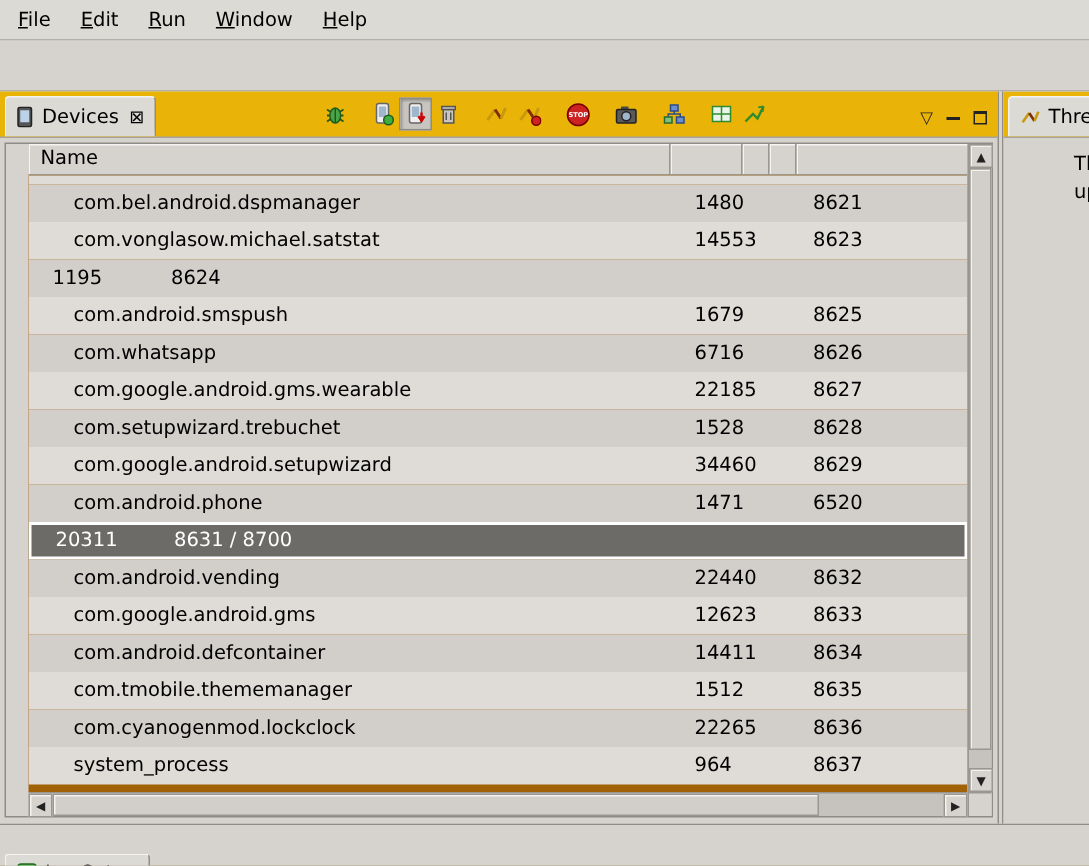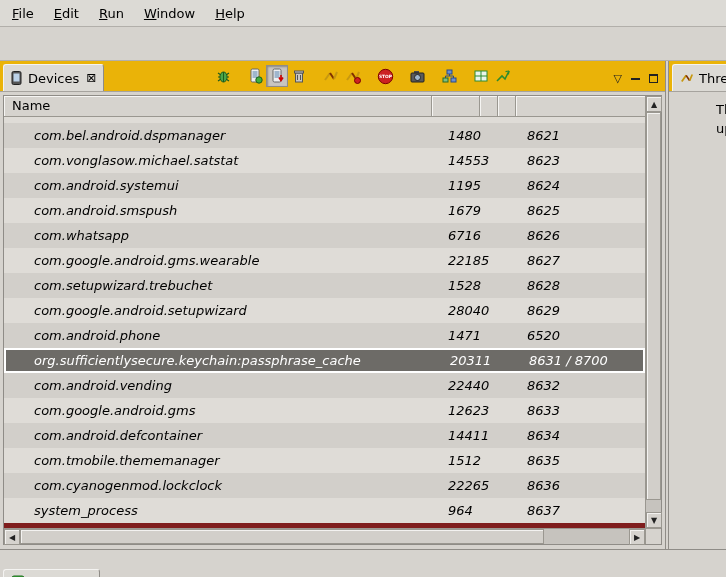--- a/index.html
+++ b/index.html
@@ -49,29 +49,29 @@
   }
   .tool svg { display: block; }
   .tool.pressed { border: 1px solid #8f8c87; background: #c8c5c0; box-shadow: inset 1px 1px 2px rgba(0,0,0,.3); }
   .tgap { width: 10px; height: 22px; }
   .panel-ctrls { margin-left: auto; display: flex; align-items: center; gap: 9px; padding-right: 5px; margin-bottom: 6px; font-size: 11px; color: #222; }
   .panel-ctrls span { cursor: pointer; }
   .maxi { display: inline-block; width: 9px; height: 9px; border: 1px solid #222; border-top-width: 2px; }
   .mini { display: inline-block; width: 9px; height: 3px; border-bottom: 2px solid #222; }
 
   
-  .table-wrap { flex: 1; display: flex; margin: 3px 3px 4px 3px; border: 1px solid #8f8c87; background: #d6d3ce; min-height: 0; }
+  .table-wrap { flex: 1; display: flex; margin: 3px 3px 4px 3px; border: 1px solid #8f8c87; background: #d6d3ce; min-height: 0; padding-left: 15px; }
   .table-main { flex: 1; display: flex; flex-direction: column; min-width: 0; }
   .thead { display: flex; height: 21px; background: #d6d3ce; border-bottom: 1px solid #9a9790; flex: none; }
   .th { border-right: 1px solid #9a9790; box-shadow: inset 1px 1px 0 #f6f5f3; padding-left: 8px; line-height: 20px; overflow: hidden; cursor: default; }
   .th-name { width: 428px; }
   .th-pid  { width: 48px; }
   .th-g    { width: 18px; padding-left: 0; }
   .th-port { flex: 1; border-right: none; }
-  .tbody { flex: 1; overflow: hidden; background: #7f1d1d; min-height: 0; font-style: italic; }
+  .tbody { flex: 1; overflow: hidden; background: #a16207; min-height: 0; }
   .row-sliver { height: 6px; background: #dfdcd7; }
   .row { display: flex; height: 25px; line-height: 25px; cursor: default; }
   .row.dark  { background: #d2cfca; }
   .row.light { background: #dfdcd7; }
   .row.selected { background: #6d6b67; color: #fff; border: 2px solid #ffffff; line-height: 21px; }
   .c-name { width: 428px; padding-left: 30px; overflow: hidden; white-space: nowrap; }
   .c-pid  { width: 88px; padding-left: 16px; overflow: hidden; }
   .c-port { flex: 1; padding-left: 7px; overflow: hidden; white-space: nowrap; }
   .row.selected .c-name { padding-left: 28px; }
 
@@ -240,21 +240,20 @@
     <div class="c-port">8621</div>
   </div>
 
   <div class="row light">
     <div class="c-name">com.vonglasow.michael.satstat</div>
     <div class="c-pid">14553</div>
     <div class="c-port">8623</div>
   </div>
 
   <div class="row dark">
-    <div class="c-name">com.android.systemui</div>
     <div class="c-pid">1195</div>
     <div class="c-port">8624</div>
   </div>
 
   <div class="row light">
     <div class="c-name">com.android.smspush</div>
     <div class="c-pid">1679</div>
     <div class="c-port">8625</div>
   </div>
 
@@ -271,32 +270,31 @@
   </div>
 
   <div class="row dark">
     <div class="c-name">com.setupwizard.trebuchet</div>
     <div class="c-pid">1528</div>
     <div class="c-port">8628</div>
   </div>
 
   <div class="row light">
     <div class="c-name">com.google.android.setupwizard</div>
-    <div class="c-pid">28040</div>
+    <div class="c-pid">34460</div>
     <div class="c-port">8629</div>
   </div>
 
   <div class="row dark">
     <div class="c-name">com.android.phone</div>
     <div class="c-pid">1471</div>
     <div class="c-port">6520</div>
   </div>
 
   <div class="row light selected">
-    <div class="c-name">org.sufficientlysecure.keychain:passphrase_cache</div>
     <div class="c-pid">20311</div>
     <div class="c-port">8631 / 8700</div>
   </div>
 
   <div class="row dark">
     <div class="c-name">com.android.vending</div>
     <div class="c-pid">22440</div>
     <div class="c-port">8632</div>
   </div>
 

